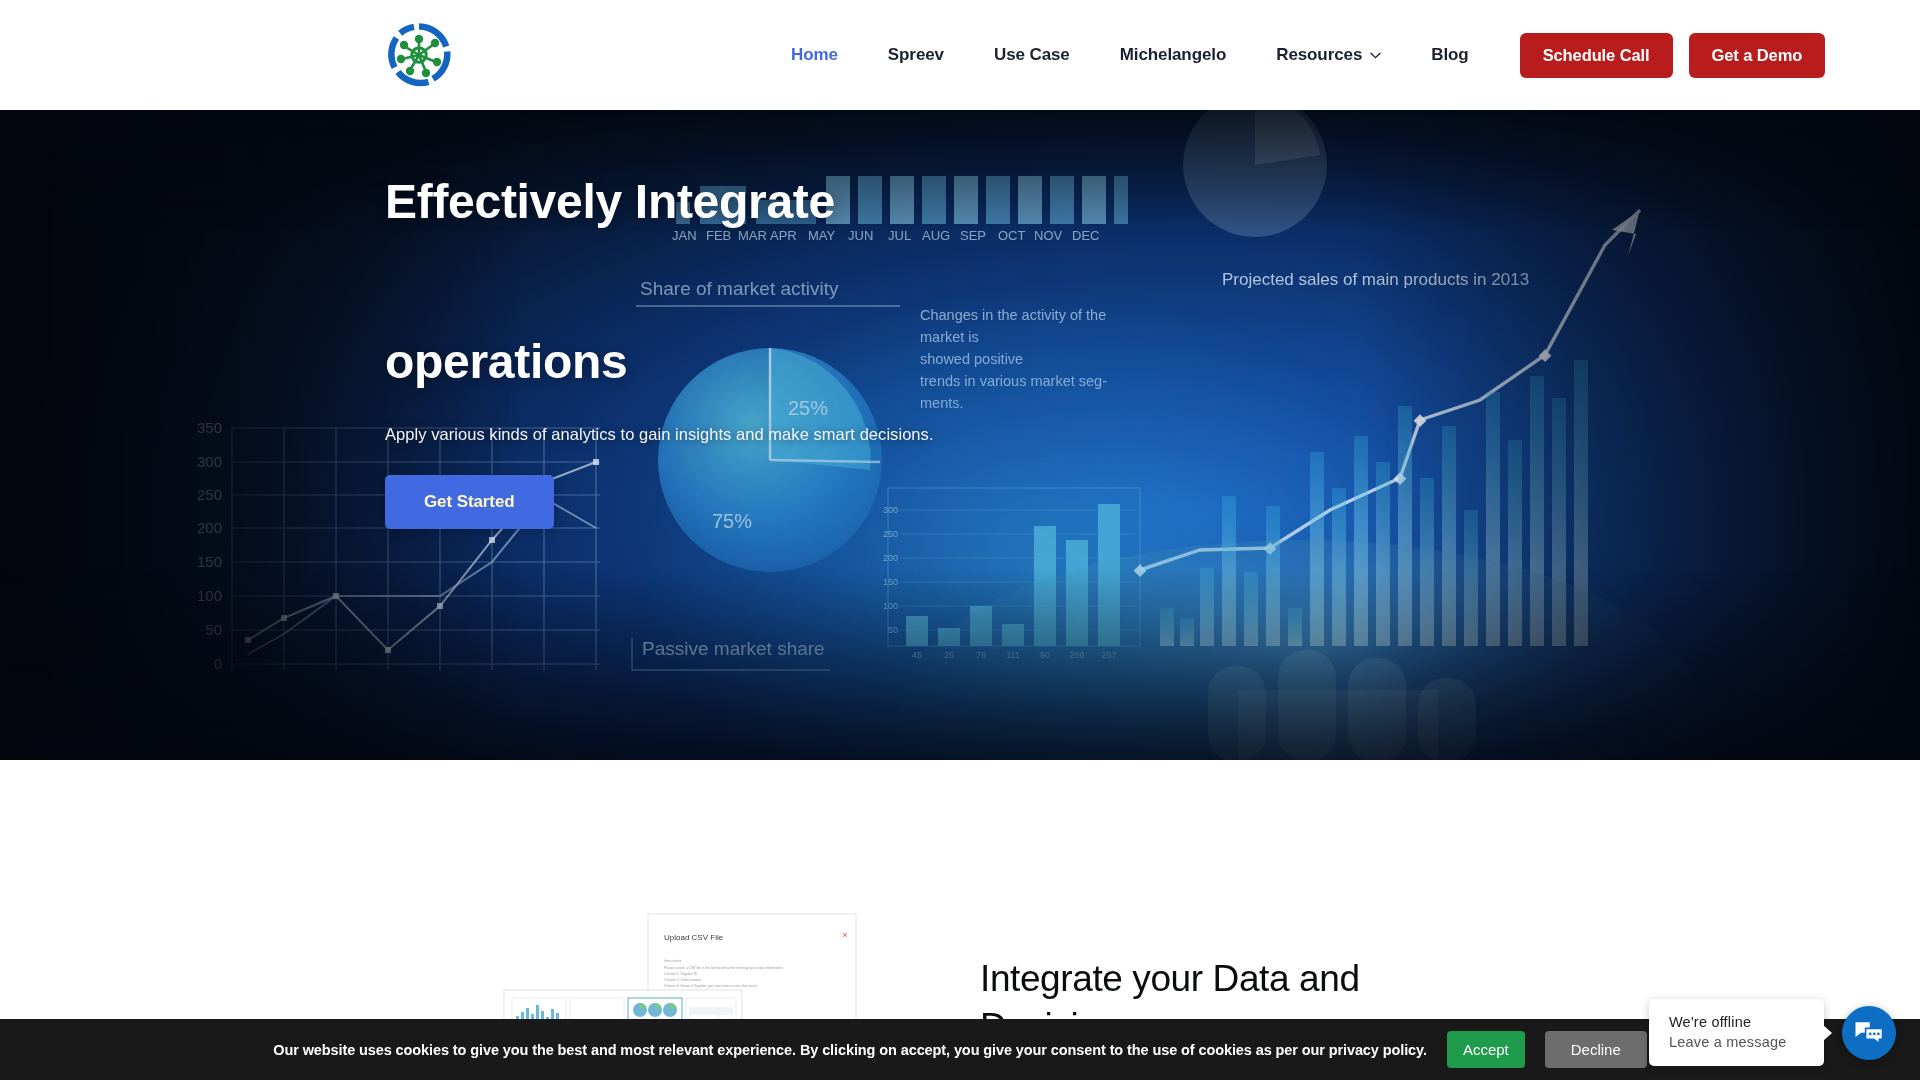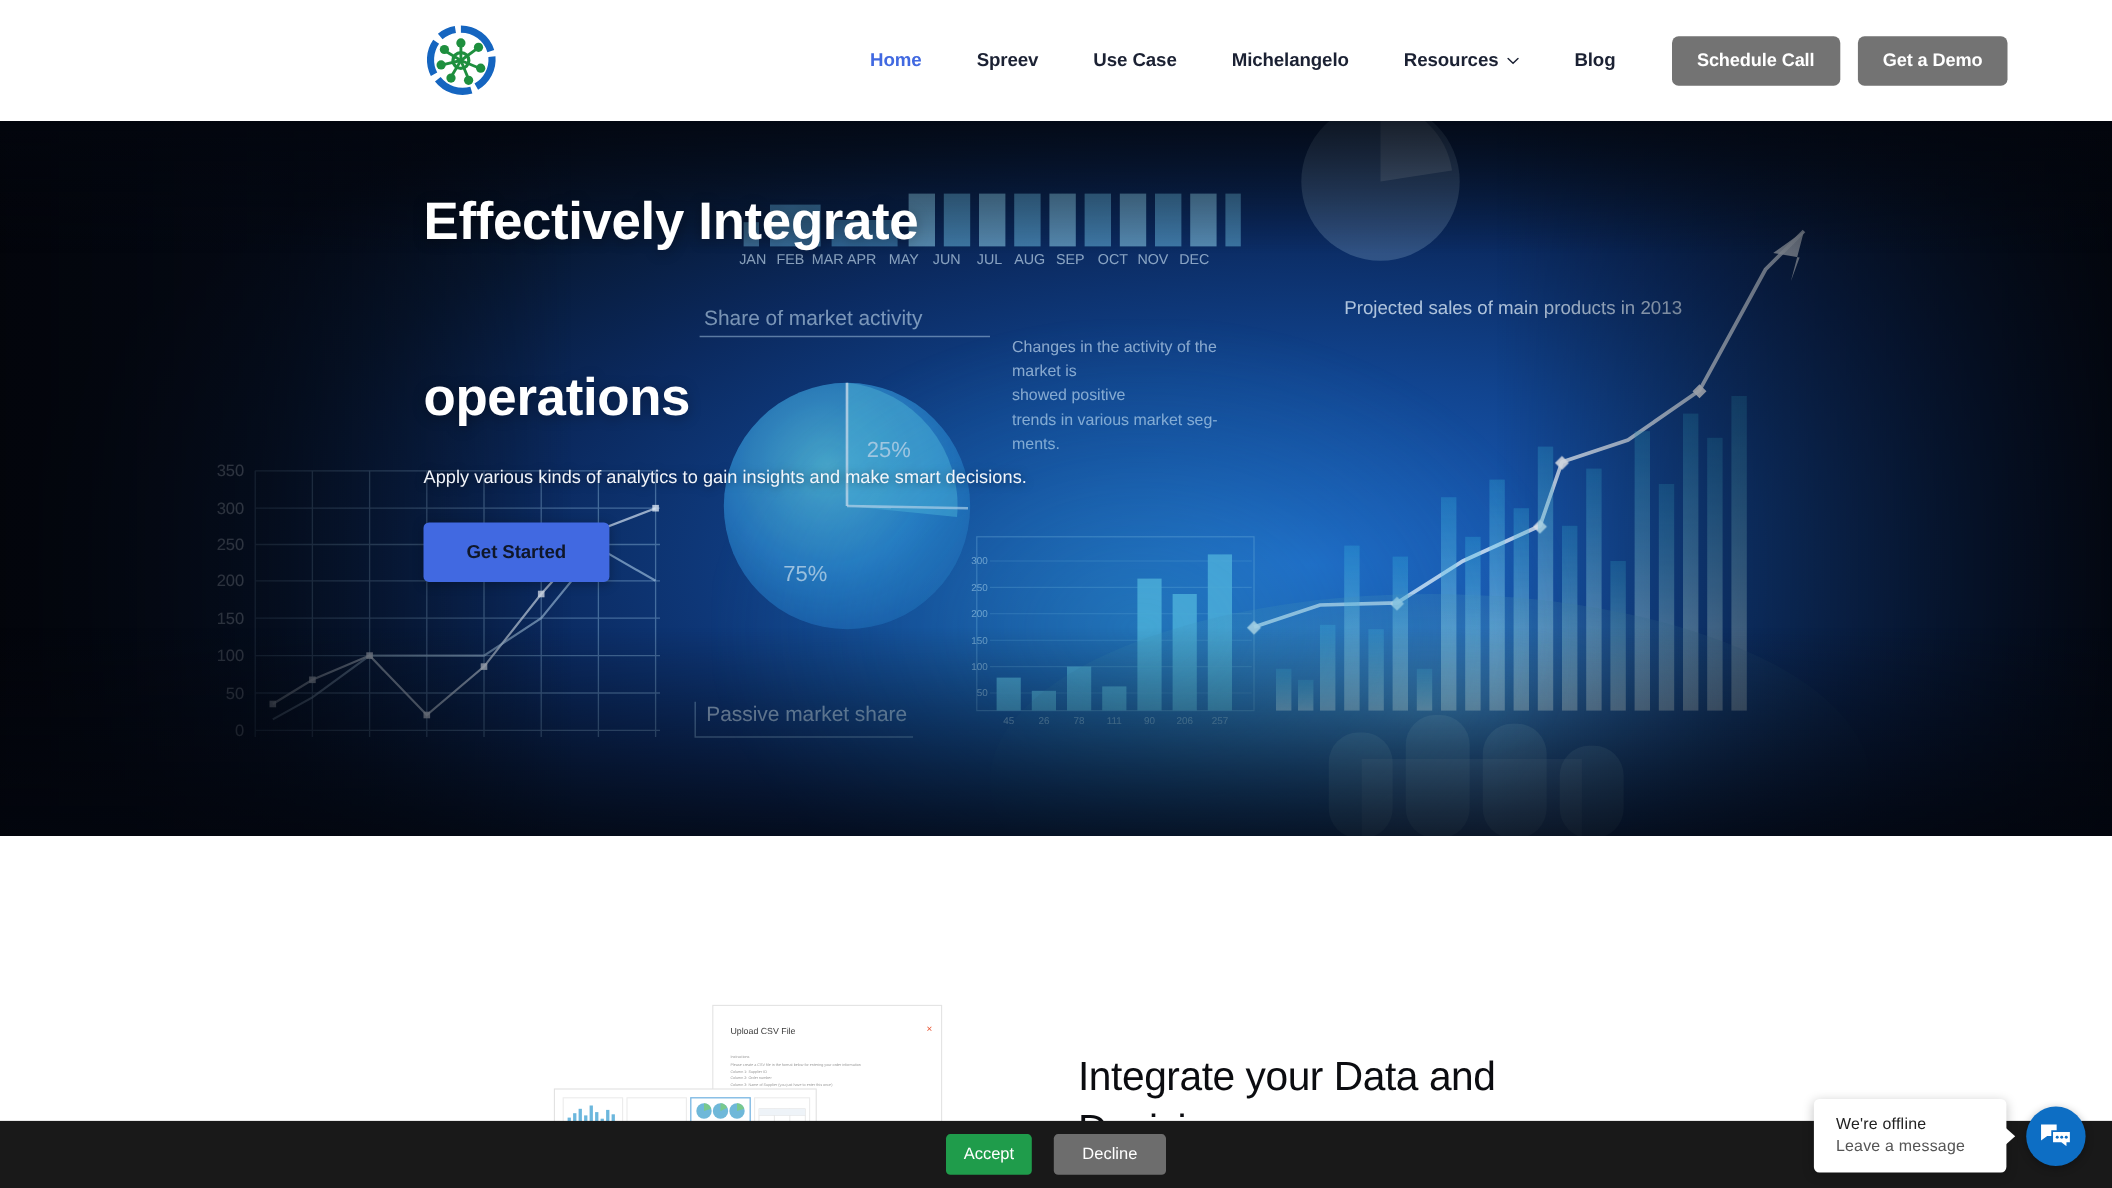--- a/index.html
+++ b/index.html
@@ -43,21 +43,21 @@
   }
   .nav-item.active { color:#4169E1; }
   .nav-item.has-caret { display:flex; align-items:center; gap:8px; }
   .caret {
     width:11px; height:7px; display:inline-block;
   }
   .caret svg { display:block; }
 
   .nav-btns { display:flex; align-items:center; gap:16px; margin-left:26px; }
   .btn-nav {
-    background:#737373; color:#fff;
+    background:#b91c1c; color:#fff;
     font-size:16.5px; font-weight:700;
     border:none; border-radius:6px;
     padding:13px 23px;
     cursor:pointer; white-space:nowrap;
     letter-spacing:-.1px;
   }
 
   
   .hero {
     position:relative;
@@ -114,21 +114,21 @@
     margin-top:23px;
     color:#f2f5fa;
     font-size:16.5px;
     font-weight:400;
     letter-spacing:.05px;
     text-shadow:0 1px 8px rgba(0,0,0,.5);
   }
   .btn-hero {
     margin-top:31px;
     display:inline-block;
-    background:#4169E1; color:#0f172a;
+    background:#4169E1; color:#fef9c3;
     font-size:17px; font-weight:700;
     border:none; border-radius:5px;
     padding:17px 39px;
     cursor:pointer;
     letter-spacing:-.1px;
     box-shadow:0 2px 10px rgba(0,0,0,.25);
   }
 
   
   .section2 {
@@ -664,20 +664,21 @@
 
     <div class="s2-text">
       <h2 class="s2-title">
         <span>Integrate your Data and</span><br>
         <span>Decisions</span>
       </h2>
     </div>
   </section>
 
   <div class="cookie-bar">
+    <span class="cookie-text">Our website uses cookies to give you the best and most relevant experience. By clicking on accept, you give your consent to the use of cookies as per our privacy policy.</span>
     <button class="cookie-accept">Accept</button>
     <button class="cookie-decline">Decline</button>
   </div>
 
   <div class="chat-wrap">
     <div class="chat-bubble">
       <div class="chat-l1">We're offline</div>
       <div class="chat-l2">Leave a message</div>
     </div>
     <div class="chat-fab">

